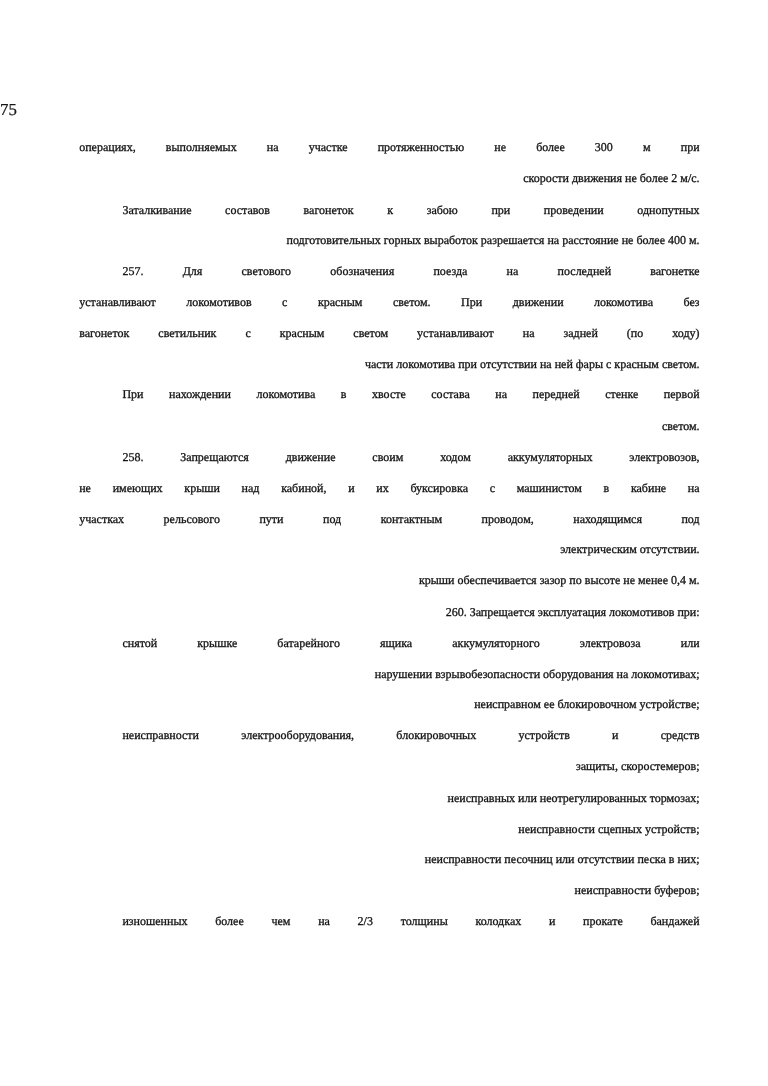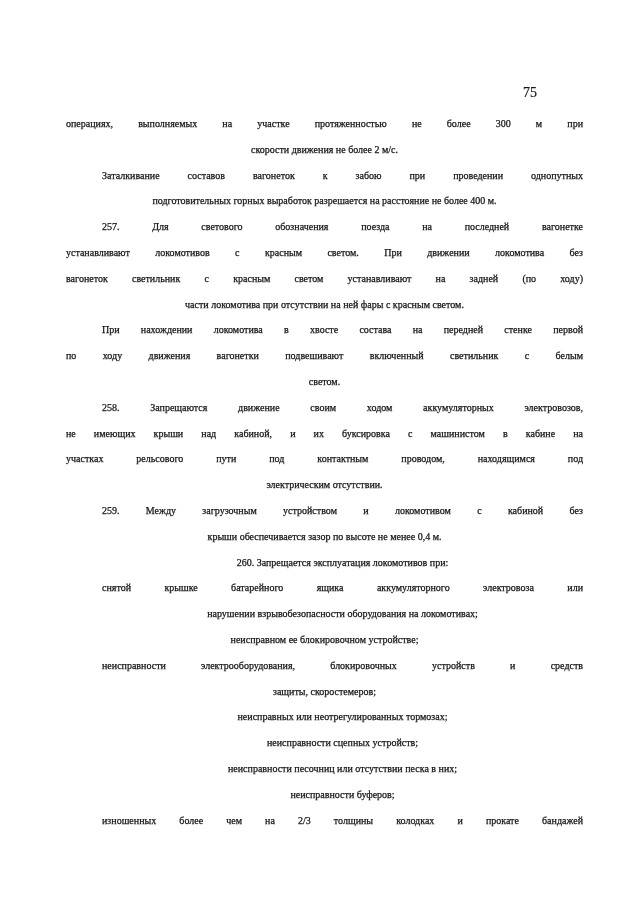--- a/index.html
+++ b/index.html
@@ -13,39 +13,38 @@
       height: 905px;
       background: #ffffff;
       overflow: hidden;
       font-family: "Liberation Serif", "DejaVu Serif", serif;
     }
     .page-number {
       position: absolute;
       top: 85px;
       left: 0;
       width: 537px;
-      padding-left: 46px;
       box-sizing: border-box;
-      text-align: right;
+      text-align: left;
       font-size: 14px;
       -webkit-text-stroke: 0.2px currentColor;
     }
     .body-text {
       position: absolute;
       left: 66px;
       top: 111px;
       width: 517px;
       font-size: 10px;
       line-height: 25.8px;
       -webkit-text-stroke: 0.25px currentColor;
     }
     .line {
       height: 25.8px;
       overflow: hidden;
-      text-align: center;
+      text-align: right;
     }
     .line.justify {
       text-align: justify;
       text-align-last: justify;
     }
     .line.indent {
       text-indent: 36px;
     }
   </style>
 </head>
@@ -56,27 +55,25 @@
   <div class="body-text">
       <div class="line justify">операциях, выполняемых на участке протяженностью не более 300 м при</div>
       <div class="line">скорости движения не более 2 м/с.</div>
       <div class="line indent justify">Заталкивание составов вагонеток к забою при проведении однопутных</div>
       <div class="line">подготовительных горных выработок разрешается на расстояние не более 400 м.</div>
       <div class="line indent justify">257. Для светового обозначения поезда на последней вагонетке</div>
       <div class="line justify">устанавливают локомотивов с красным светом. При движении локомотива без</div>
       <div class="line justify">вагонеток светильник с красным светом устанавливают на задней (по ходу)</div>
       <div class="line">части локомотива при отсутствии на ней фары с красным светом.</div>
       <div class="line indent justify">При нахождении локомотива в хвосте состава на передней стенке первой</div>
-      <div class="line justify">по ходу движения вагонетки подвешивают включенный светильник с белым</div>
       <div class="line">светом.</div>
       <div class="line indent justify">258. Запрещаются движение своим ходом аккумуляторных электровозов,</div>
       <div class="line justify">не имеющих крыши над кабиной, и их буксировка с машинистом в кабине на</div>
       <div class="line justify">участках рельсового пути под контактным проводом, находящимся под</div>
       <div class="line">электрическим отсутствии.</div>
-      <div class="line indent justify">259. Между загрузочным устройством и локомотивом с кабиной без</div>
       <div class="line">крыши обеспечивается зазор по высоте не менее 0,4 м.</div>
       <div class="line indent">260. Запрещается эксплуатация локомотивов при:</div>
       <div class="line indent justify">снятой крышке батарейного ящика аккумуляторного электровоза или</div>
       <div class="line indent">нарушении взрывобезопасности оборудования на локомотивах;</div>
       <div class="line">неисправном ее блокировочном устройстве;</div>
       <div class="line indent justify">неисправности электрооборудования, блокировочных устройств и средств</div>
       <div class="line">защиты, скоростемеров;</div>
       <div class="line indent">неисправных или неотрегулированных тормозах;</div>
       <div class="line indent">неисправности сцепных устройств;</div>
       <div class="line indent">неисправности песочниц или отсутствии песка в них;</div>

